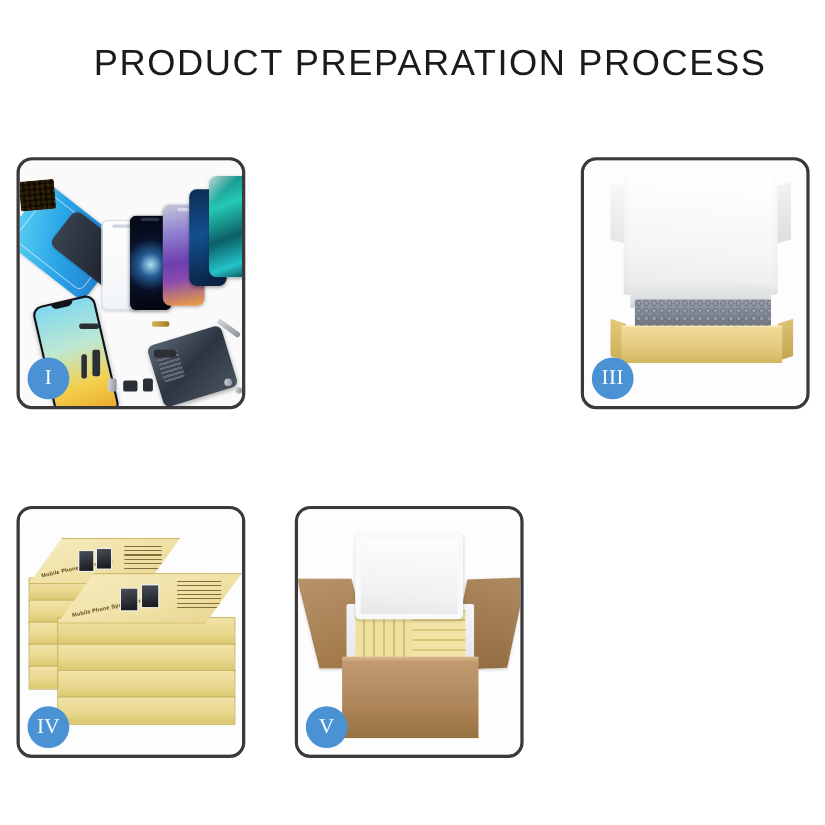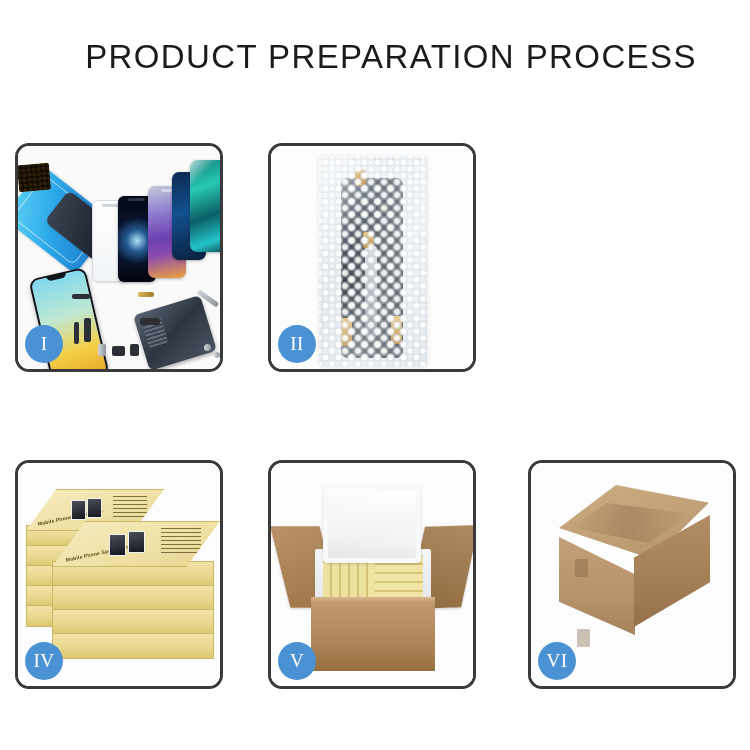--- a/index.html
+++ b/index.html
@@ -441,37 +441,35 @@
         <div class="sp" style="left:94px; top:200px; width:13px; height:10px;"></div>
         <div class="sp" style="left:112px; top:198px; width:9px; height:12px;"></div>
         <div class="sp silver" style="left:178px; top:150px; width:24px; height:5px; transform:rotate(36deg);"></div>
         <div class="sp silver" style="left:186px; top:198px; width:7px; height:7px; border-radius:50%;"></div>
         <div class="sp silver" style="left:196px; top:206px; width:6px; height:6px; border-radius:50%;"></div>
 
         <div class="badge nosel">I</div>
       </div>
     </div>
 
-    <div class="panel r0 c1">
+
+    <div class="panel r0 c2">
       <div class="scene">
-        <div class="p2bg"></div>
-        <div class="p2-bag">
-          <div class="p2-item"></div>
-          <div class="p2-flex"></div>
-          <div class="p2-connector" style="left:36px; top:14px;"></div>
-          <div class="p2-connector" style="left:44px; top:76px;"></div>
-          <div class="p2-connector" style="left:22px; top:162px; height:28px;"></div>
-          <div class="p2-connector" style="left:72px; top:160px; height:28px;"></div>
-          <div class="p2-bubbles"></div>
-          <div class="p2-shine"></div>
-        </div>
-        <div class="badge nosel">II</div>
+        <div class="p3bg"></div>
+        <div class="p3-lidflapL"></div>
+        <div class="p3-lidflapR"></div>
+        <div class="p3-lid"></div>
+        <div class="p3-inner"></div>
+        <div class="p3-foam"></div>
+        <div class="p3-sideL"></div>
+        <div class="p3-sideR"></div>
+        <div class="p3-front"></div>
+        <div class="badge nosel">III</div>
       </div>
     </div>
-
 
     <div class="panel r1 c0">
       <div class="scene">
         <div class="p4bg"></div>
 
         <div class="bx" style="left:8px; top:62px; width:118px; height:20px;"></div>
         <div class="bx" style="left:8px; top:82px; width:118px; height:20px;"></div>
         <div class="bx" style="left:8px; top:102px; width:118px; height:20px;"></div>
         <div class="bx" style="left:8px; top:122px; width:118px; height:20px;"></div>
         <div class="bx" style="left:8px; top:142px; width:118px; height:20px;"></div>
@@ -507,27 +505,15 @@
         <div class="p5-foamwall"></div>
         <div class="p5-items"></div>
         <div class="p5-items2"></div>
         <div class="p5-lidfoam"></div>
         <div class="p5-bodyTopEdge"></div>
         <div class="p5-body"></div>
         <div class="badge nosel">V</div>
       </div>
     </div>
 
-    <div class="panel r1 c2">
-      <div class="scene">
-        <div class="p6bg"></div>
-        <div class="p6-topface"></div>
-        <div class="p6-seam"></div>
-        <div class="p6-left"></div>
-        <div class="p6-right"></div>
-        <div class="p6-tab" style="left:44px; top:96px;"></div>
-        <div class="p6-tab" style="left:46px; top:166px;"></div>
-        <div class="badge nosel">VI</div>
-      </div>
-    </div>
 
   </div>
 </div>
 
 </body></html>

